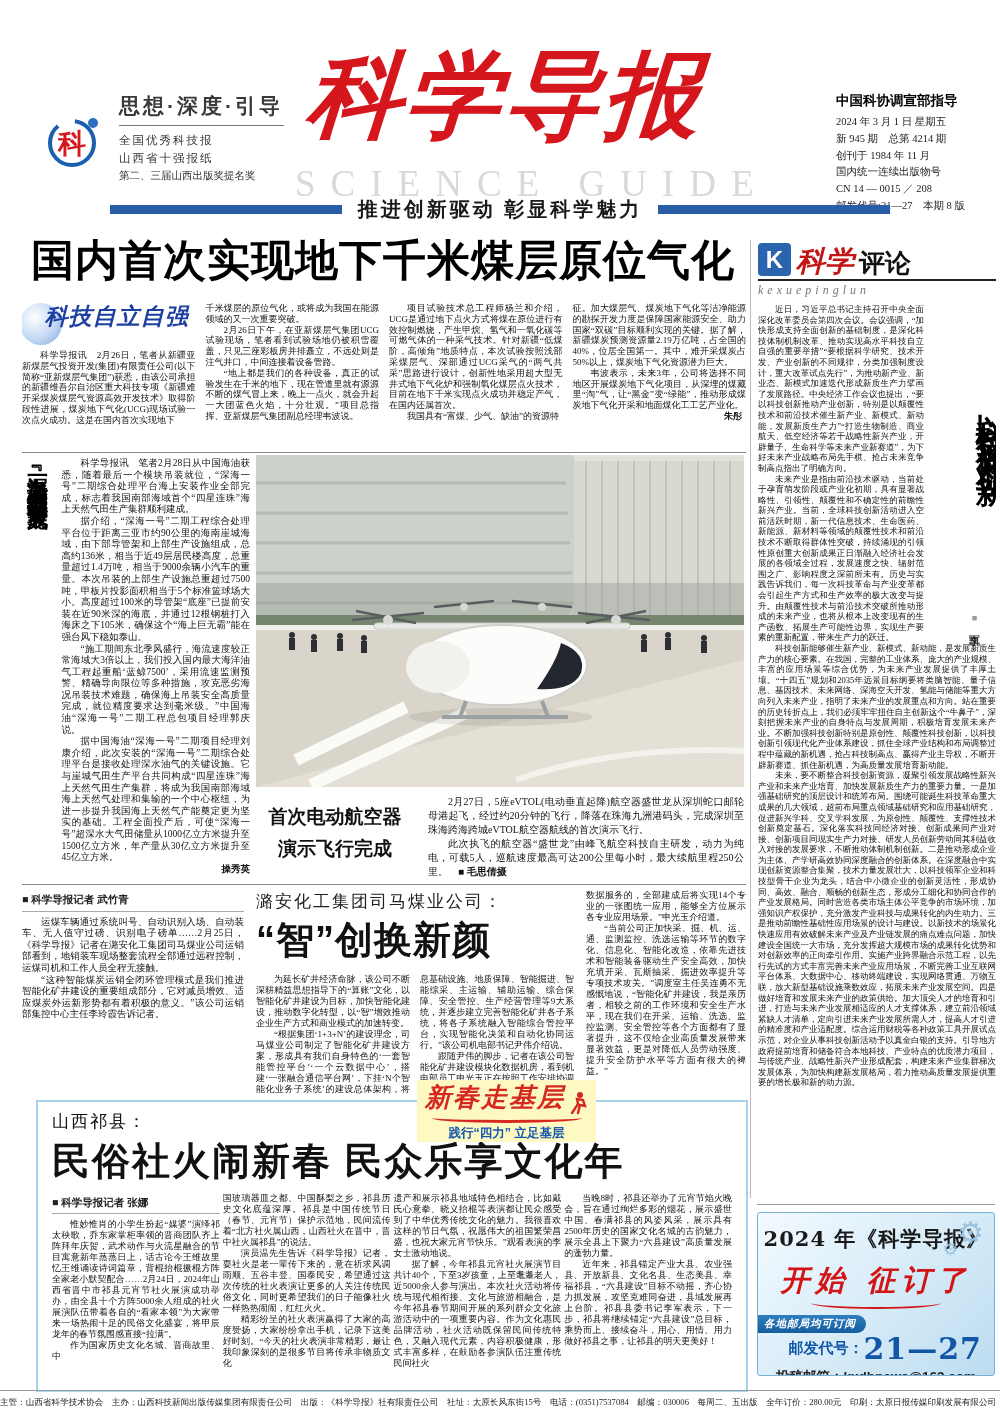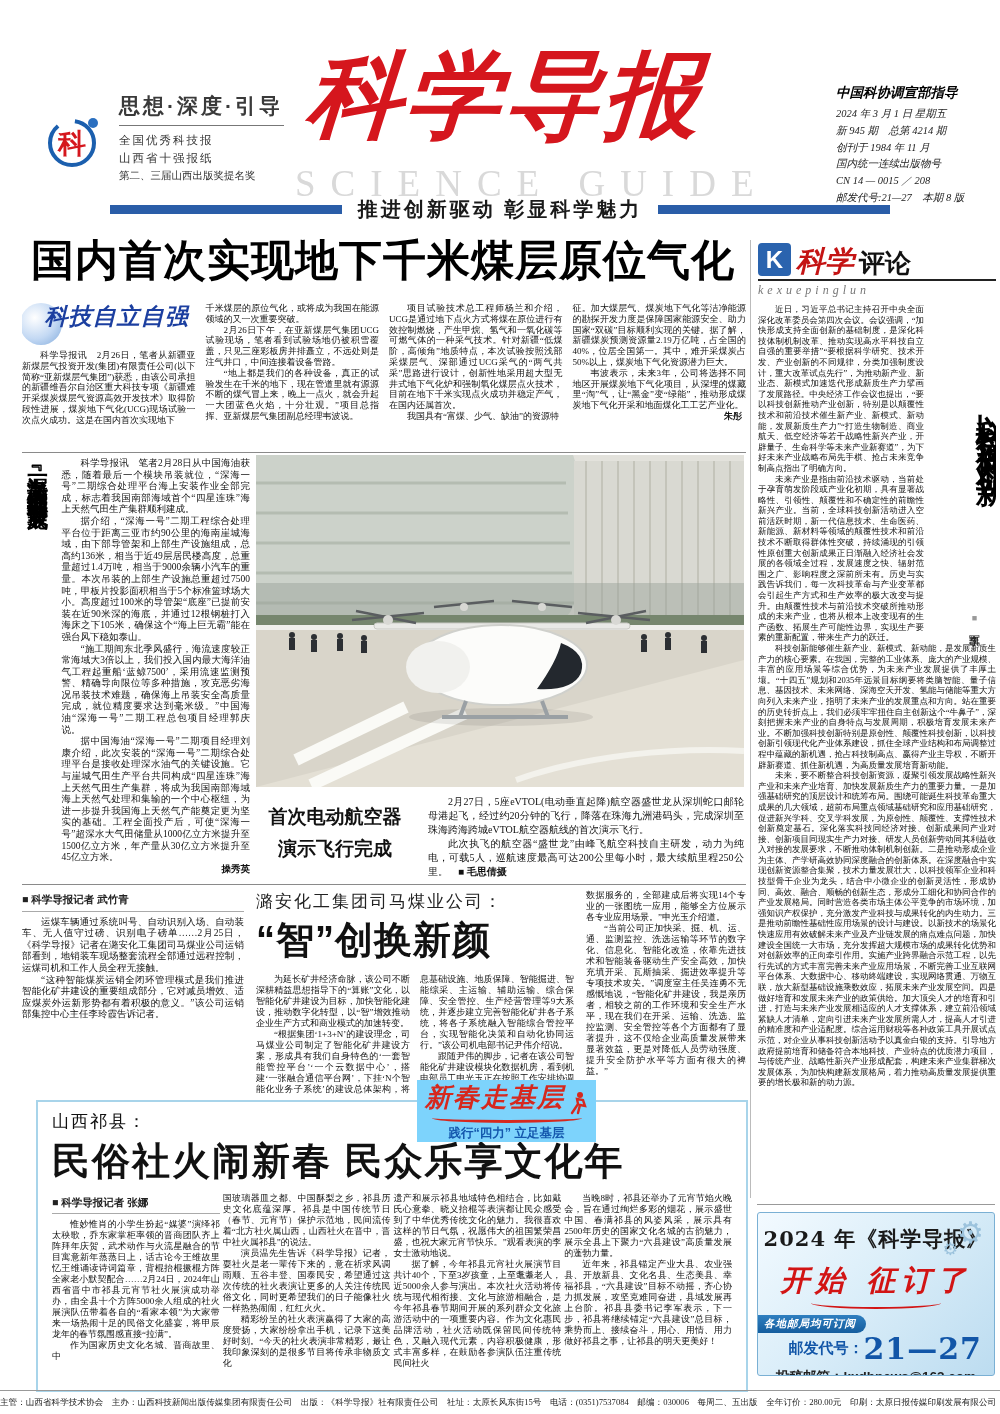--- a/index.html
+++ b/index.html
@@ -15,21 +15,21 @@
   .hdr-left-txt{margin-left:74px;}
   .slogan{font-family:"Liberation Sans",sans-serif;font-size:21px;font-weight:700;color:#3a3a3a;letter-spacing:3px;white-space:nowrap;}
   .slogan-rule{width:165px;height:1px;background:#777;margin:5px 0 6px;}
   .award{font-size:11.5px;color:#333;letter-spacing:2px;line-height:1.55;white-space:nowrap;}
   .award3{font-size:10.5px;letter-spacing:0;}
   .masthead{left:272px;top:40px;width:466px;text-align:center;font-family:"DejaVu Serif",serif;
             font-weight:700;font-style:italic;font-size:95px;line-height:1.15;color:#d5161d;
             transform:skewX(-4deg);white-space:nowrap;letter-spacing:4px;}
   .masthead-en{left:295px;top:162px;width:430px;text-align:center;font-family:"Liberation Serif",serif;
                font-size:37px;color:#d9d9d9;letter-spacing:15px;white-space:nowrap;}
-  .pubinfo{left:836px;top:84px;width:156px;font-style:italic;}
+  .pubinfo{left:836px;top:92px;width:156px;}
   .pub-guid{font-family:"Liberation Sans",sans-serif;font-size:13.5px;font-weight:700;color:#000;margin-bottom:4px;white-space:nowrap;}
   .pub-line{font-size:10.5px;line-height:1.6;color:#222;white-space:nowrap;}
   .tagline-row{left:0;top:196px;width:1000px;display:flex;align-items:center;justify-content:center;gap:16px;}
   .tagbar{width:232px;height:9px;background:#2a5da8;}
   .tagline{font-family:"Liberation Sans",sans-serif;font-size:20px;font-weight:900;color:#1a1a1a;letter-spacing:3px;white-space:nowrap;}
   
   .headline1{left:20px;top:232px;width:726px;text-align:center;font-family:"Liberation Sans",sans-serif;
              font-weight:900;font-size:43px;letter-spacing:1px;color:#000;white-space:nowrap;}
   .lead-cols{left:22px;top:303px;width:724px;height:146px;display:flex;gap:10px;overflow:hidden;
              font-size:9px;line-height:10.8px;}
@@ -63,21 +63,21 @@
             border-bottom:1px solid #aaa;padding:4px 0 5px;margin-bottom:5px;white-space:nowrap;}
   .in-mid{width:318px;}
   .in-kicker{font-family:"Liberation Sans",sans-serif;font-size:17px;letter-spacing:2px;color:#222;}
   .in-headline{font-family:"Liberation Sans",sans-serif;font-size:38px;font-weight:900;letter-spacing:1px;margin:2px 0 8px;}
   .in-midcols{display:flex;gap:10px;font-size:9px;line-height:11px;}
   .in-midcol{flex:1;}
   .in-col4{flex:1;font-size:9px;line-height:11px;}
   
   .fest{left:36px;top:1100px;width:712px;height:292px;border:2px solid #a8d4ea;box-sizing:border-box;
         padding:8px 14px;}
-  .fest-badge{position:absolute;right:150px;top:-22px;background:#7dd3fc;padding:0 8px;text-align:center;}
+  .fest-badge{position:absolute;right:150px;top:-22px;background:#fef9c3;padding:0 8px;text-align:center;}
   .fest-badge-row{display:flex;align-items:flex-end;gap:3px;justify-content:center;}
   .fest-badge-txt{font-family:"DejaVu Serif",serif;font-style:italic;font-weight:900;font-size:26px;
                   color:#d6281e;letter-spacing:2px;white-space:nowrap;}
   .fest-swash{width:150px;height:7px;border-bottom:3px solid #d6281e;border-radius:50%;margin:-2px auto 2px;}
   .fest-badge-sub{font-family:"Liberation Sans",sans-serif;font-weight:900;font-size:12.5px;color:#1457ad;white-space:nowrap;}
   .fest-kicker{font-family:"Liberation Sans",sans-serif;font-size:17px;letter-spacing:2px;color:#111;}
   .fest-headline{font-family:"Liberation Sans",sans-serif;font-size:38px;font-weight:900;letter-spacing:2px;
                  margin:3px 0 6px;white-space:nowrap;}
   .fest-body{display:flex;gap:3px;height:186px;overflow:hidden;font-size:9px;line-height:11px;}
   .fest-col{flex:1;}

